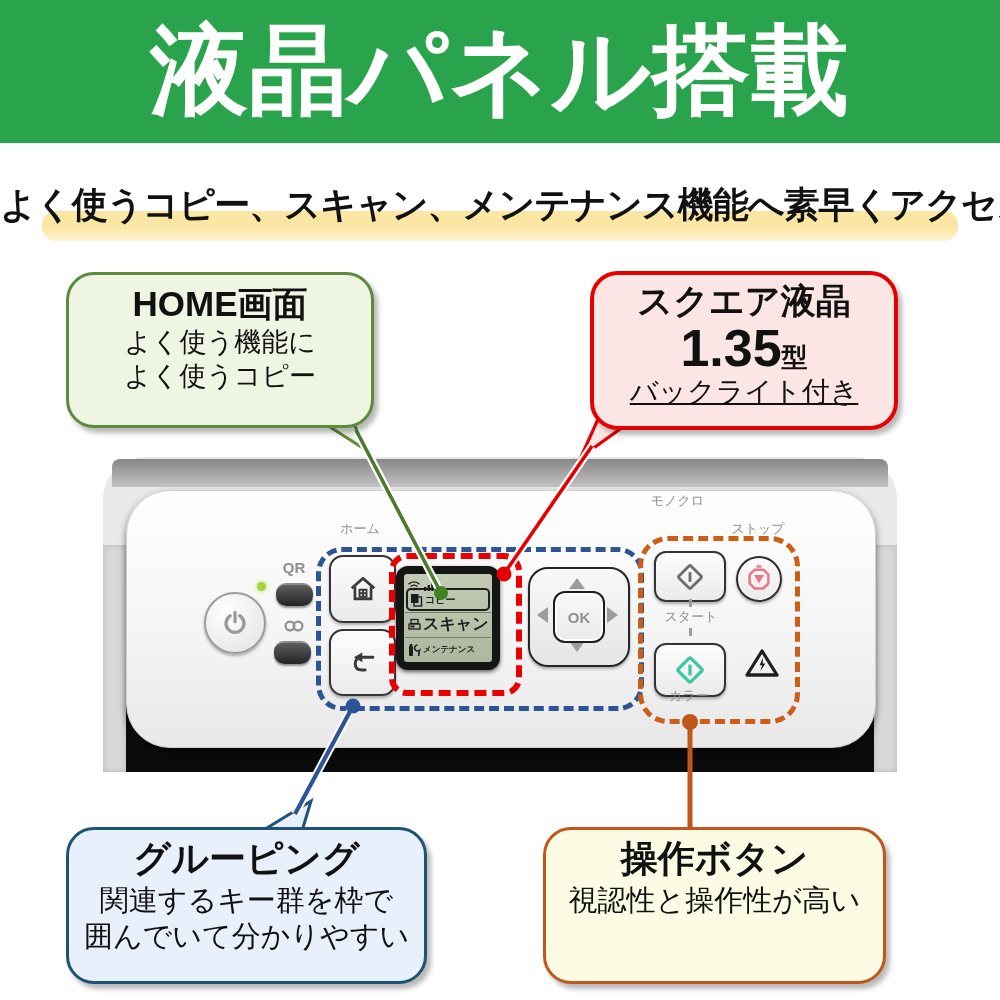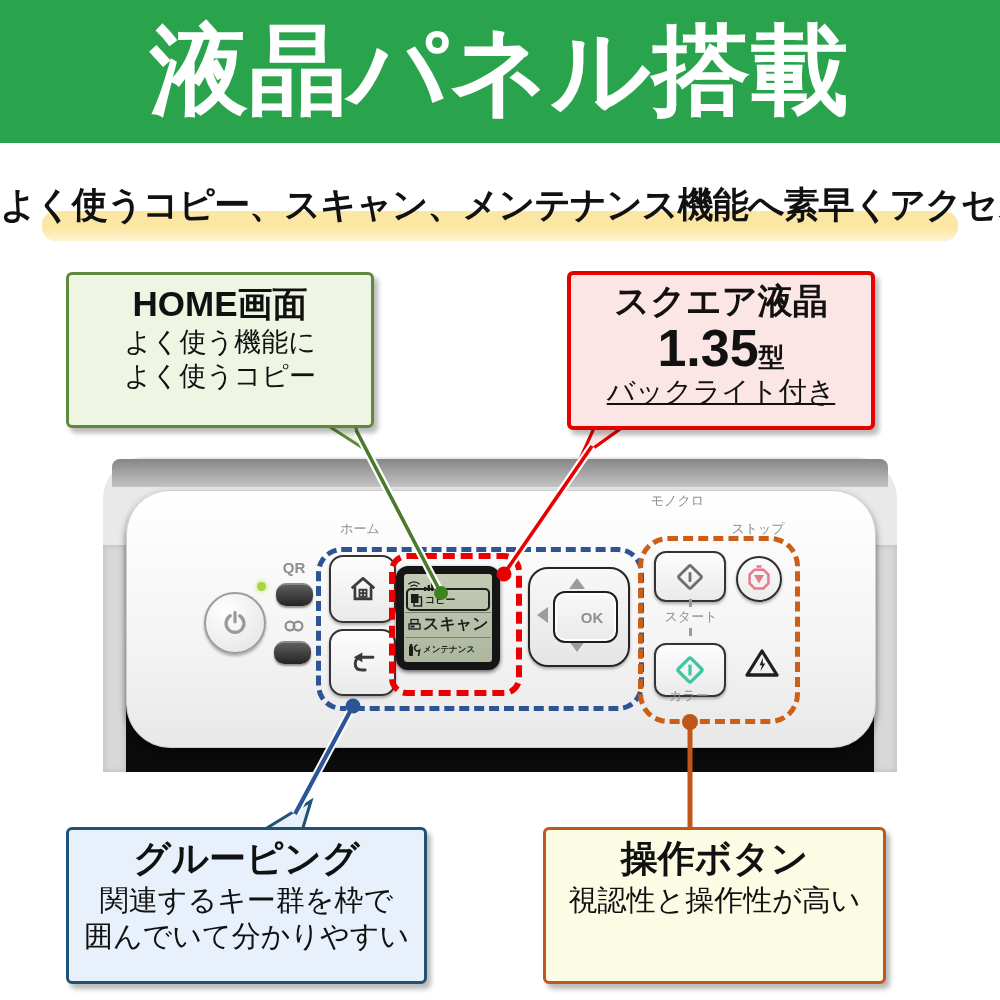--- a/index.html
+++ b/index.html
@@ -8,21 +8,21 @@
   .abs{position:absolute;}
   
   .banner{left:0;top:0;width:1000px;height:143px;background:#2aa34d;display:flex;align-items:center;justify-content:center;}
   .banner-title{color:#ffffff;font-size:98px;font-weight:900;letter-spacing:1px;white-space:nowrap;}
   
   .hl-band{left:42px;top:211px;width:916px;height:30px;border-radius:14px;
            background:linear-gradient(180deg,#fbe7a3 55%,#fdf3d2 100%);}
   .subtitle{left:0;top:181px;width:1000px;text-align:center;font-size:36px;font-weight:900;color:#111;
             letter-spacing:-1px;white-space:nowrap;}
   
-  .callout{position:absolute;border-radius:6px;box-shadow:4px 5px 5px rgba(0,0,0,0.28);
+  .callout{position:absolute;border-radius:28px;box-shadow:4px 5px 5px rgba(0,0,0,0.28);
            text-align:center;color:#111;}
   .co-title{font-weight:900;font-size:35px;line-height:42px;margin-top:8px;}
   .co-line{font-size:27px;line-height:34px;font-weight:500;}
   .co-line-lg{font-size:29px;line-height:36px;font-weight:500;}
   .co-title-lg{font-weight:900;font-size:37px;line-height:46px;margin-top:6px;}
   .big-num{font-size:52px;font-weight:900;line-height:52px;}
   .num-unit{font-size:26px;font-weight:700;}
   
   .printer-body{left:103px;top:457px;width:794px;height:315px;background:#e9e9e9;border-radius:42px 42px 8px 8px;}
   .top-band{left:112px;top:459px;width:776px;height:28px;border-radius:8px 8px 0 0;
@@ -62,21 +62,21 @@
   
   .pad{left:528px;top:567px;width:98px;height:96px;border-radius:20px;border:2px solid #242424;
        background:linear-gradient(180deg,#f8f8f8,#e5e5e5);box-shadow:0 2px 3px rgba(0,0,0,0.3);}
   .tri{position:absolute;width:0;height:0;}
   .tri-up{border-left:8px solid transparent;border-right:8px solid transparent;border-bottom:11px solid #9c9c9c;}
   .tri-down{border-left:8px solid transparent;border-right:8px solid transparent;border-top:11px solid #9c9c9c;}
   .tri-left{border-top:8px solid transparent;border-bottom:8px solid transparent;border-right:11px solid #9c9c9c;}
   .tri-right{border-top:8px solid transparent;border-bottom:8px solid transparent;border-left:11px solid #9c9c9c;}
   .ok-btn{left:553px;top:591px;width:48px;height:48px;border-radius:12px;border:2.5px solid #1d1d1d;
           background:linear-gradient(180deg,#f8f8f8,#ebebeb);display:flex;align-items:center;justify-content:center;
-          color:#8f8f8f;font-weight:bold;font-size:15px;box-shadow:inset 0 0 0 2px #fff;padding-left:13px;}
+          color:#8f8f8f;font-weight:bold;font-size:15px;box-shadow:inset 0 0 0 2px #fff;}
   .tick{position:absolute;width:2.5px;background:#9a9a9a;}
   .overlay{left:0;top:0;width:1000px;height:1000px;pointer-events:none;}
   .z1{z-index:1}.z2{z-index:2}.z3{z-index:3}.z4{z-index:4}.z5{z-index:5}
 </style>
 </head>
 <body>
 
 <div class="canvas">
 
   <div class="abs banner z1">
@@ -243,21 +243,21 @@
     <line x1="690" y1="722" x2="690" y2="830" stroke="#c0571a" stroke-width="5"></line>
     <circle cx="690" cy="722" r="8" fill="#c0571a"></circle>
   </svg>
 
   <div class="callout z5" style="left:66px;top:272px;width:302px;height:150px;background:#eef5e3;border:3px solid #5e8a3e;">
     <div class="co-title">HOME画面</div>
     <div class="co-line">よく使う機能に</div>
     <div class="co-line">よく使うコピー</div>
   </div>
 
-  <div class="callout z5" style="left:567px;top:271px;width:300px;height:151px;background:#fce5e5;border:4px solid #e60000;">
+  <div class="callout z5" style="left:590px;top:271px;width:300px;height:151px;background:#fce5e5;border:4px solid #e60000;">
     <div class="co-title" style="margin-top:5px;">スクエア液晶</div>
     <div>
       <span class="big-num">1.35</span><span class="num-unit">型</span>
     </div>
     <div class="co-line" style="font-size:28px;text-decoration:underline;">バックライト付き</div>
   </div>
 
   <div class="callout z5" style="left:66px;top:827px;width:355px;height:151px;background:#e8f1fb;border:3.5px solid #1f5376;">
     <div class="co-title-lg">グルーピング</div>
     <div class="co-line-lg">関連するキー群を枠で</div>

